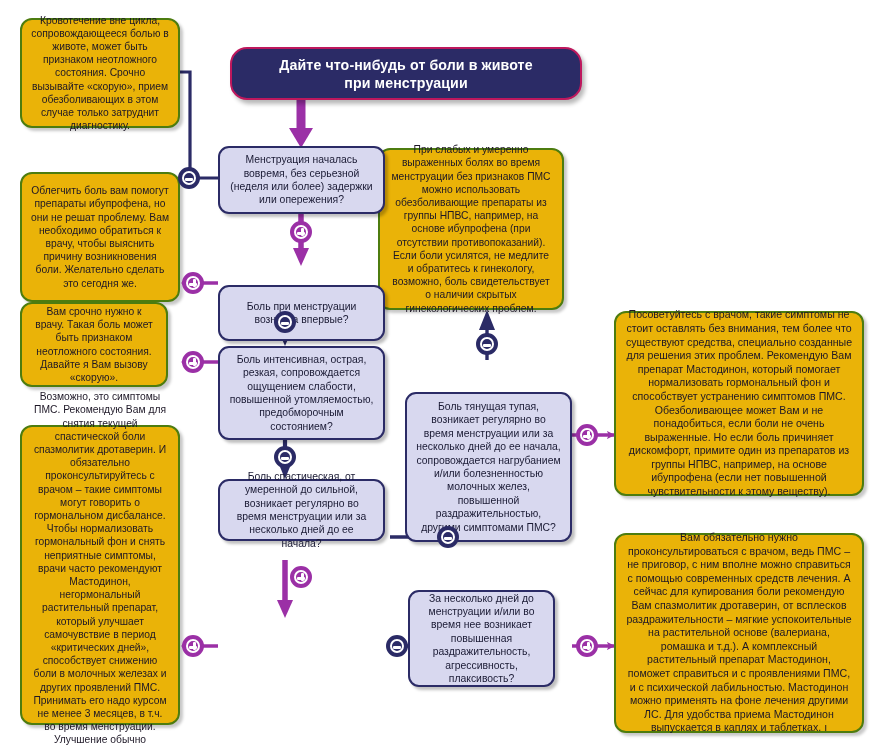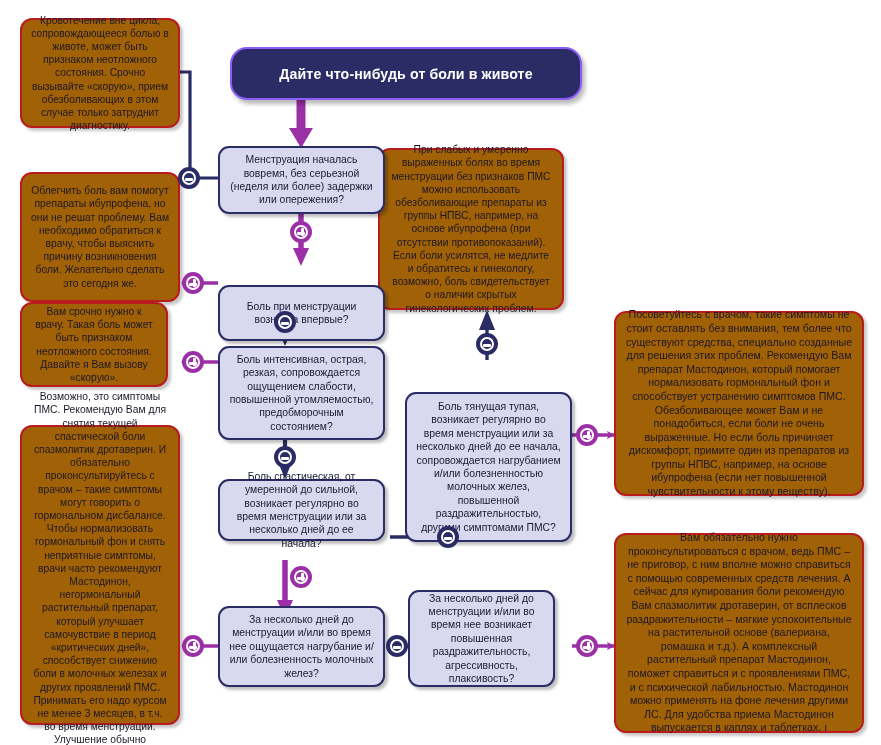--- a/index.html
+++ b/index.html
@@ -36,22 +36,22 @@
     border-radius: 11px;
     z-index: 3;
   }
   .node .txt {
     display: block;
     width: 100%;
   }
 
   
   .advice {
-    background: #a16207;
-    border: 2px solid #b91c1c;
+    background: #eab308;
+    border: 2px solid #4d7c0f;
     box-shadow: 3px 3px 3px rgba(0,0,0,0.22);
     color: #1d1726;
     font-size: 10.3px;
     line-height: 13.2px;
     padding: 7px 9px;
     border-radius: 12px;
   }
   .advice.wide {
     font-size: 10.6px;
     line-height: 13.6px;
@@ -65,21 +65,21 @@
     color: #191933;
     font-size: 10.4px;
     line-height: 13.4px;
     padding: 0 9px;
     border-radius: 11px;
   }
 
   
   .banner {
     background: #2b2b66;
-    border: 2px solid #8b5cf6;
+    border: 2px solid #be185d;
     border-radius: 17px;
     box-shadow: 3px 4px 4px rgba(0,0,0,0.28);
     color: #ffffff;
     font-size: 14.2px;
     font-weight: bold;
     line-height: 18px;
     letter-spacing: 0.1px;
     padding: 6px 14px;
   }
 
@@ -201,20 +201,21 @@
       <path d="M390,646 L408,646" stroke="#2b2b66" stroke-width="3.4" fill="none" marker-end="url(#arrowN)"></path>
     </g>
 
     <g>
       <path d="M572,646 L614,646" stroke="#9b30a6" stroke-width="3.6" fill="none" marker-end="url(#arrowP)"></path>
     </g>
   </svg>
 
   <div class="node banner" style="left:230px; top:47px; width:352px; height:53px; flex-direction:column;">
     <span class="txt">Дайте что-нибудь от боли в животе</span>
+    <span class="txt">при менструации</span>
   </div>
 
   <div class="node advice" style="left:20px; top:18px; width:160px; height:110px;">
     <span class="txt">Кровотечение вне цикла, сопровождающееся болью в животе, может быть признаком неотложного состояния. Срочно вызывайте «скорую», прием обезболивающих в этом случае только затруднит диагностику.</span>
   </div>
 
   <div class="node advice" style="left:20px; top:172px; width:160px; height:130px;">
     <span class="txt">Облегчить боль вам помогут препараты ибупрофена, но они не решат проблему. Вам необходимо обратиться к врачу, чтобы выяснить причину возникновения боли. Желательно сделать это сегодня же.</span>
   </div>
 
@@ -251,23 +252,20 @@
   </div>
 
   <div class="node question" style="left:218px; top:479px; width:167px; height:62px;">
     <span class="txt">Боль спастическая, от умеренной до сильной, возникает регулярно во время менструации или за несколько дней до ее начала?</span>
   </div>
 
   <div class="node question" style="left:405px; top:360px; width:167px; height:150px;margin-top:32px;">
     <span class="txt">Боль тянущая тупая, возникает регулярно во время менструации или за несколько дней до ее начала, сопровождается нагрубанием и/или болезненностью молочных желез, повышенной раздражительностью, другими симптомами ПМС?</span>
   </div>
 
-  <div class="node question" style="left:218px; top:606px; width:167px; height:81px;">
-    <span class="txt">За несколько дней до менструации и/или во время нее ощущается нагрубание и/или болезненность молочных желез?</span>
-  </div>
 
   <div class="node question" style="left:408px; top:590px; width:147px; height:97px;">
     <span class="txt">За несколько дней до менструации и/или во время нее возникает повышенная раздражительность, агрессивность, плаксивость?</span>
   </div>
 
   <div class="badge minus" style="left:178px; top:167px;">
     <span class="ring"></span>
     <span class="bar-h"></span>
   </div>
 

